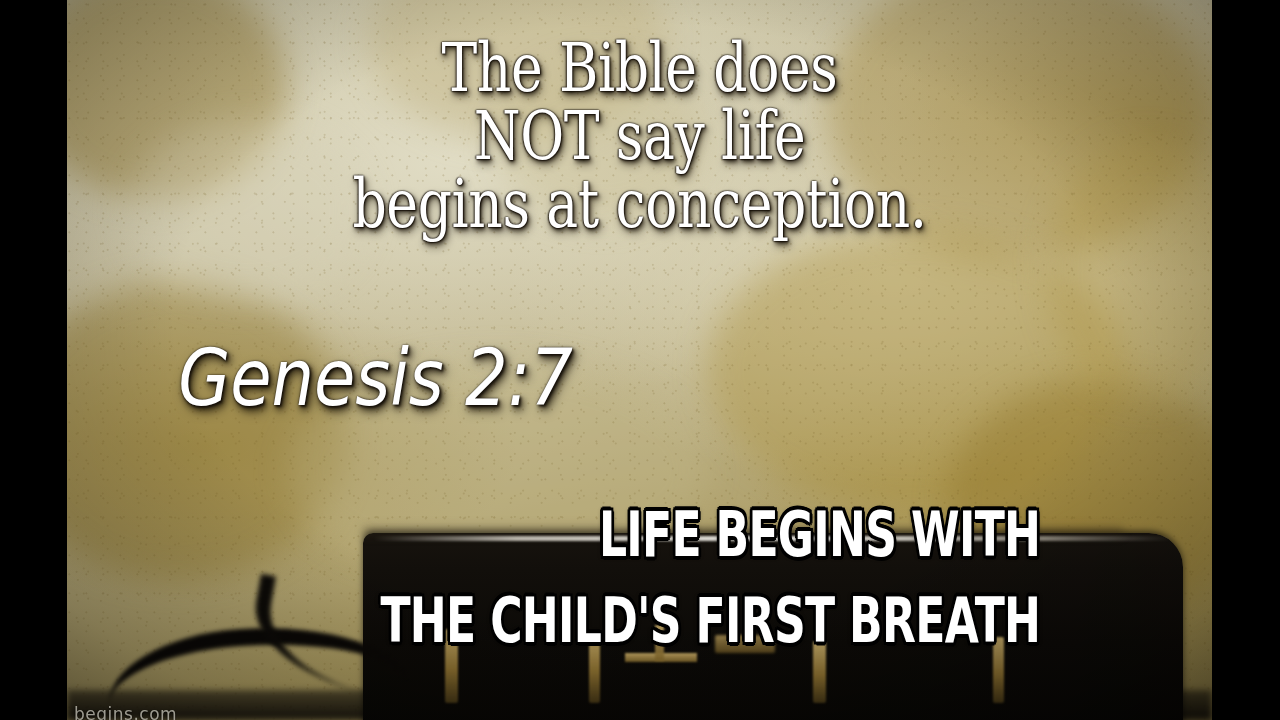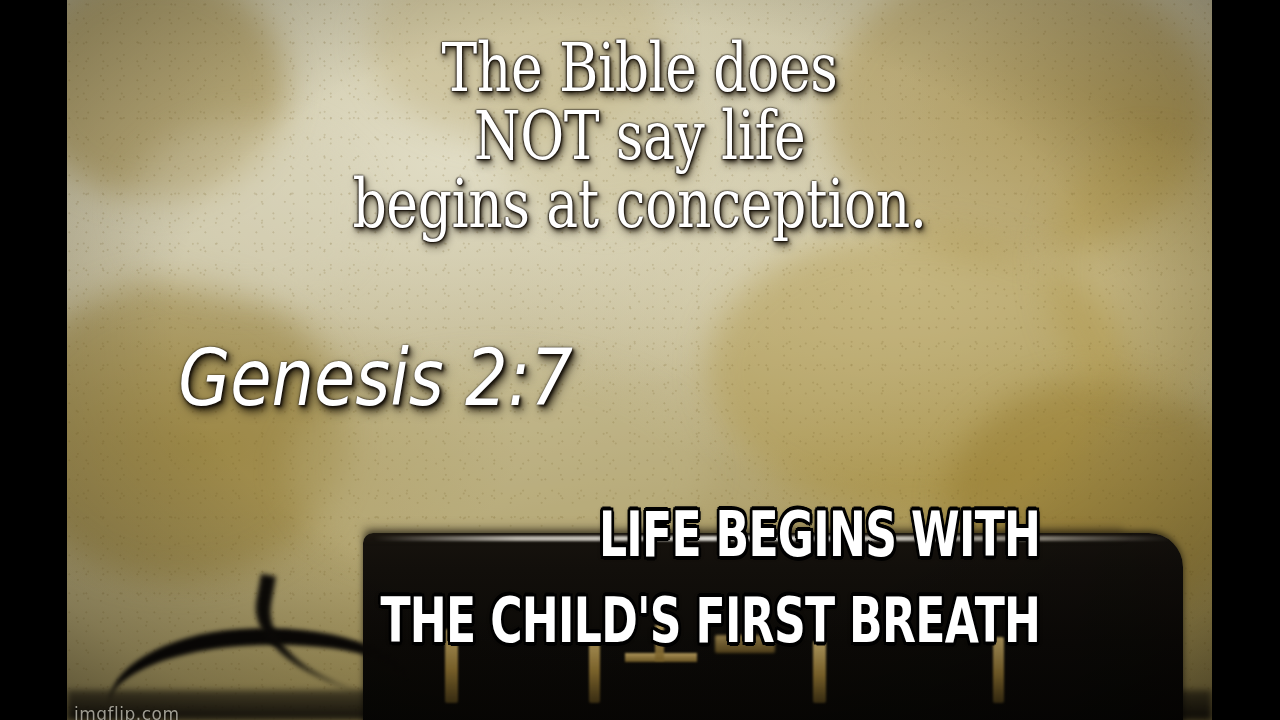--- a/index.html
+++ b/index.html
@@ -352,15 +352,15 @@
 
   <div id="caption-verse">
     <span class="verse-line">Genesis 2:7</span>
   </div>
 
   <div id="caption-bottom">
     <span class="impact-line">LIFE BEGINS WITH</span>
     <span class="impact-line">THE CHILD'S FIRST BREATH</span>
   </div>
 
-  <div id="watermark">imgflip.com</div>
+  <div id="watermark">begins.com</div>
 
 </div>
 
 </body></html>

